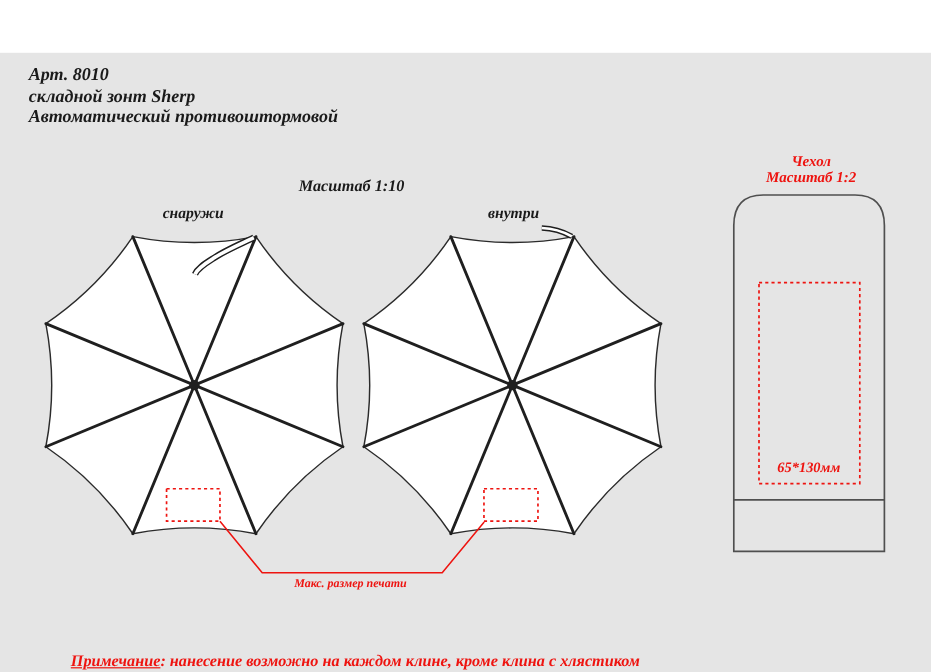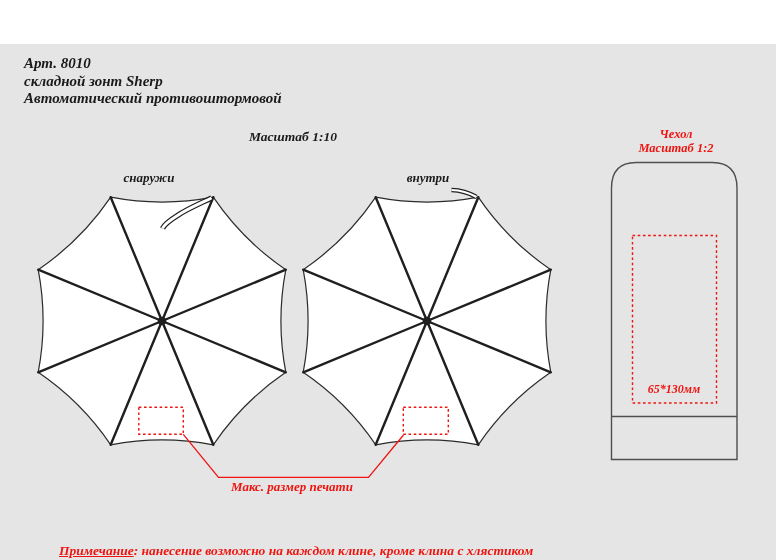--- a/index.html
+++ b/index.html
@@ -36,44 +36,44 @@
     color: #ee1410;
   }
   .title-block {
     left: 24px;
     top: 11px;
     font-size: 15px;
     line-height: 17.5px;
   }
   .scale-main {
     left: 293px;
-    top: 85px;
+    top: 103px;
     font-size: 13.5px;
   }
   .lbl-outside {
-    left: 149px;
+    left: 161px;
     top: 126px;
     font-size: 13px;
   }
   .lbl-inside {
     left: 428px;
     top: 126px;
     font-size: 13px;
     text-align: right;
   }
   .case-label {
     left: 676px;
     top: 84px;
     font-size: 12.5px;
     line-height: 13.5px;
   }
   .callout-text {
     left: 292px;
     top: 436px;
-    font-size: 13px;
+    font-size: 10px;
     line-height: 13.5px;
   }
   .case-size {
     left: 674px;
     top: 338px;
     font-size: 12px;
   }
   .note {
     left: 59px;
     top: 499px;

